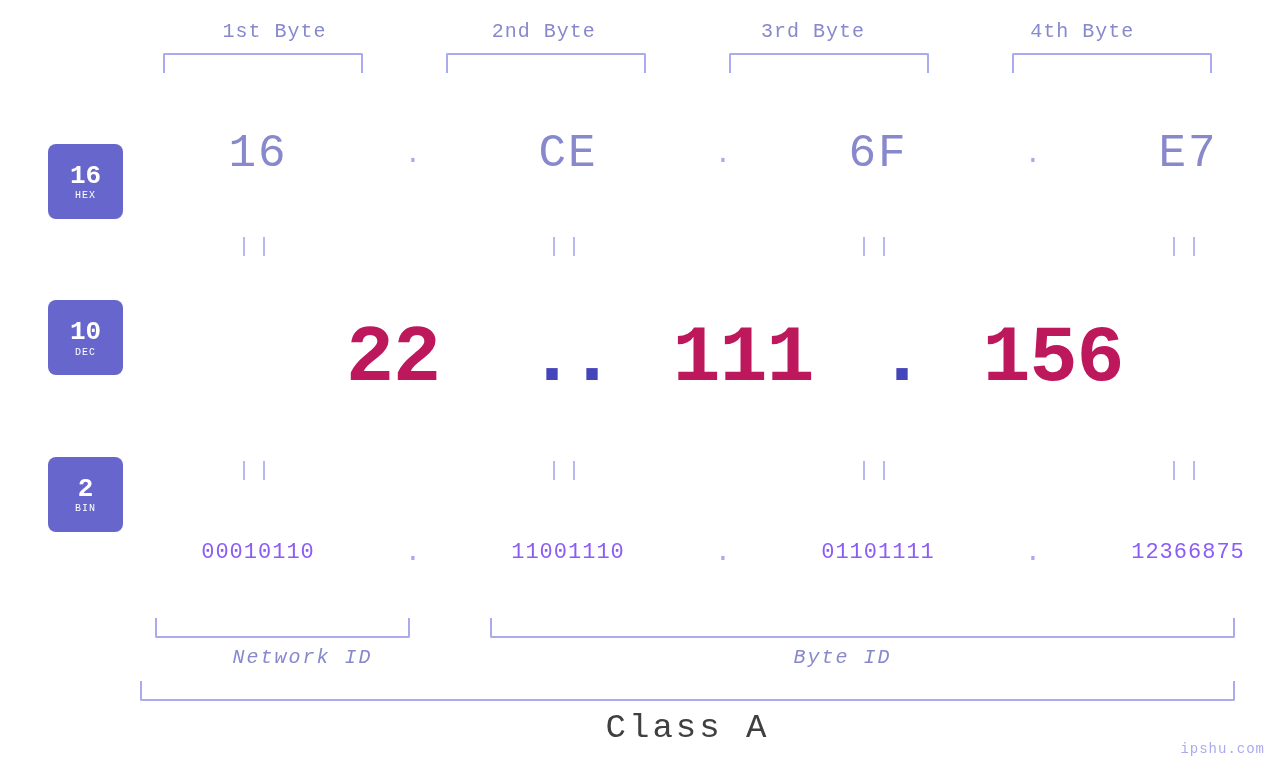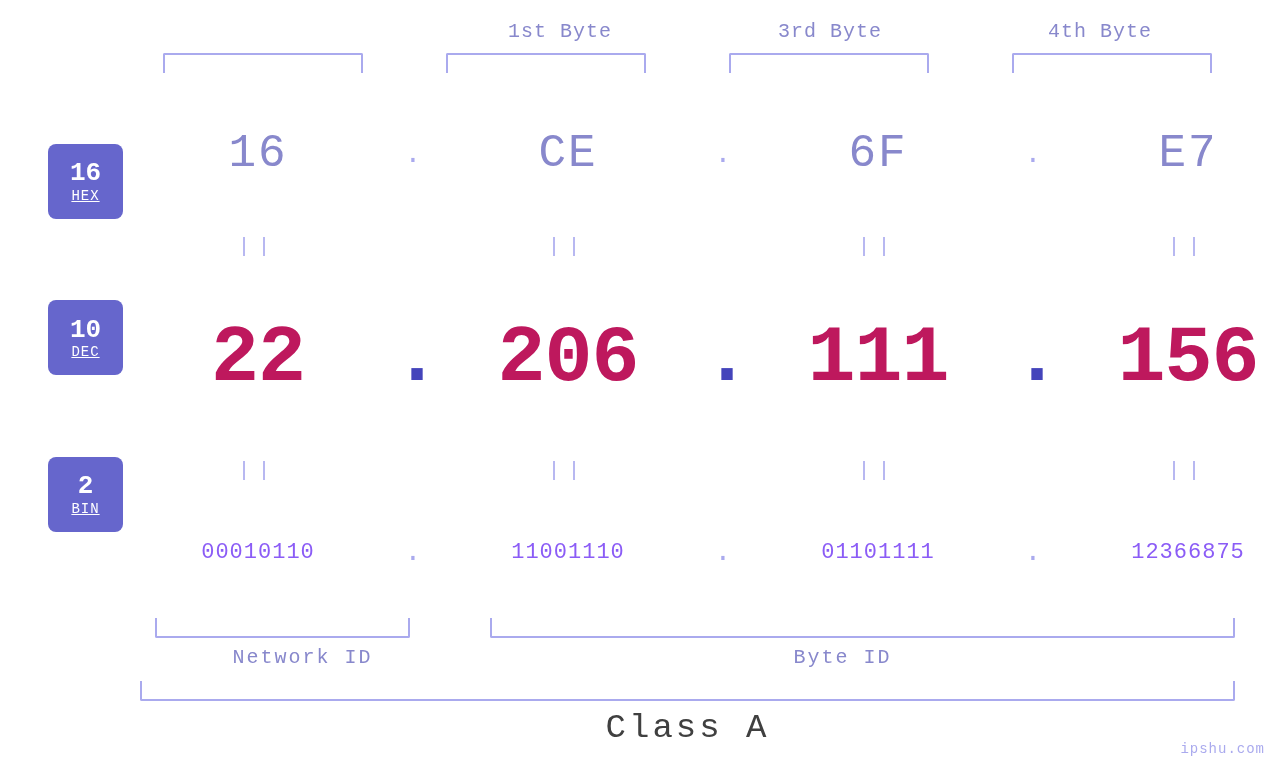--- a/index.html
+++ b/index.html
@@ -18,21 +18,21 @@
       position: relative;
       display: flex;
       flex-direction: column;
       padding: 20px 0;
     }
 
     
     .byte-headers {
       display: flex;
       justify-content: flex-end;
-      padding-right: 50px;
+      padding-right: 68px;
       padding-left: 140px;
       margin-bottom: 10px;
     }
     .byte-header {
       width: 270px;
       text-align: center;
       color: #8888cc;
       font-size: 20px;
       letter-spacing: 1px;
     }
@@ -88,24 +88,23 @@
       align-items: center;
       justify-content: center;
       color: white;
     }
     .badge-num {
       font-size: 26px;
       font-weight: bold;
       line-height: 1.1;
     }
     .badge-label {
-      font-size: 14px;
+      font-size: 10px;
       font-weight: normal;
       letter-spacing: 1px;
-      text-decoration: underline;
     }
 
     
     .values-area {
       flex: 1;
       display: flex;
       flex-direction: column;
       justify-content: space-around;
       padding-top: 10px;
       padding-bottom: 10px;
@@ -211,20 +210,21 @@
       border-top: none;
       border-radius: 0 0 2px 2px;
       margin-left: 40px;
       margin-right: 0;
     }
 
     .id-labels {
       display: flex;
       margin-top: 8px;
       margin-left: 0;
+      font-style: italic;
     }
 
     .network-id-label {
       width: 310px;
       text-align: center;
       color: #8888cc;
       font-size: 20px;
       letter-spacing: 2px;
       padding-left: 15px;
     }
@@ -270,20 +270,21 @@
       letter-spacing: 1px;
     }
   </style>
 </head>
 <body>
 
 <div class="main-container">
 
   <div class="byte-headers">
     <div class="byte-header">1st Byte</div>
+    <div class="byte-header">2nd Byte</div>
     <div class="byte-header">3rd Byte</div>
     <div class="byte-header">4th Byte</div>
   </div>
 
   <div class="bracket-row">
     <div class="bracket">
       <div class="bracket-line"></div>
     </div>
     <div style="width:40px"></div>
     <div class="bracket">
@@ -344,23 +345,20 @@
         <div class="pipe-cell">||</div>
         <div class="pipe-dot-cell"></div>
         <div class="pipe-cell">||</div>
       </div>
 
       <div class="value-row">
         <div class="byte-cell">
           <span class="dec-value">22</span>
         </div>
         <div class="dot-cell dec-dot" style="font-size:80px; color:#4444bb; font-weight:bold;">.</div>
-        <div class="byte-cell">
-          <span class="dec-value">206</span>
-        </div>
         <div class="dot-cell dec-dot" style="font-size:80px; color:#4444bb; font-weight:bold;">.</div>
         <div class="byte-cell">
           <span class="dec-value">111</span>
         </div>
         <div class="dot-cell dec-dot" style="font-size:80px; color:#4444bb; font-weight:bold;">.</div>
         <div class="byte-cell">
           <span class="dec-value">156</span>
         </div>
       </div>
 

